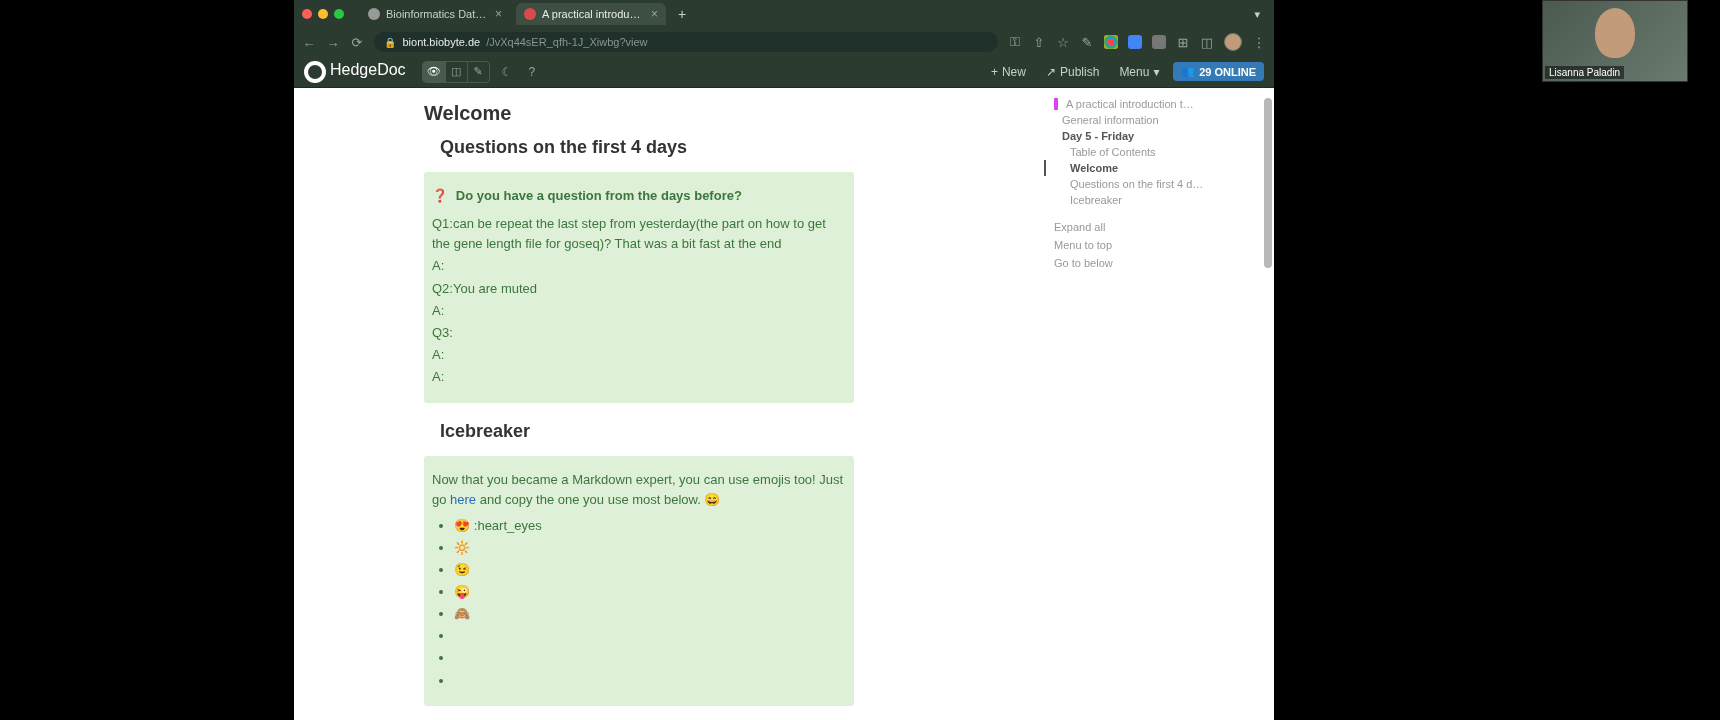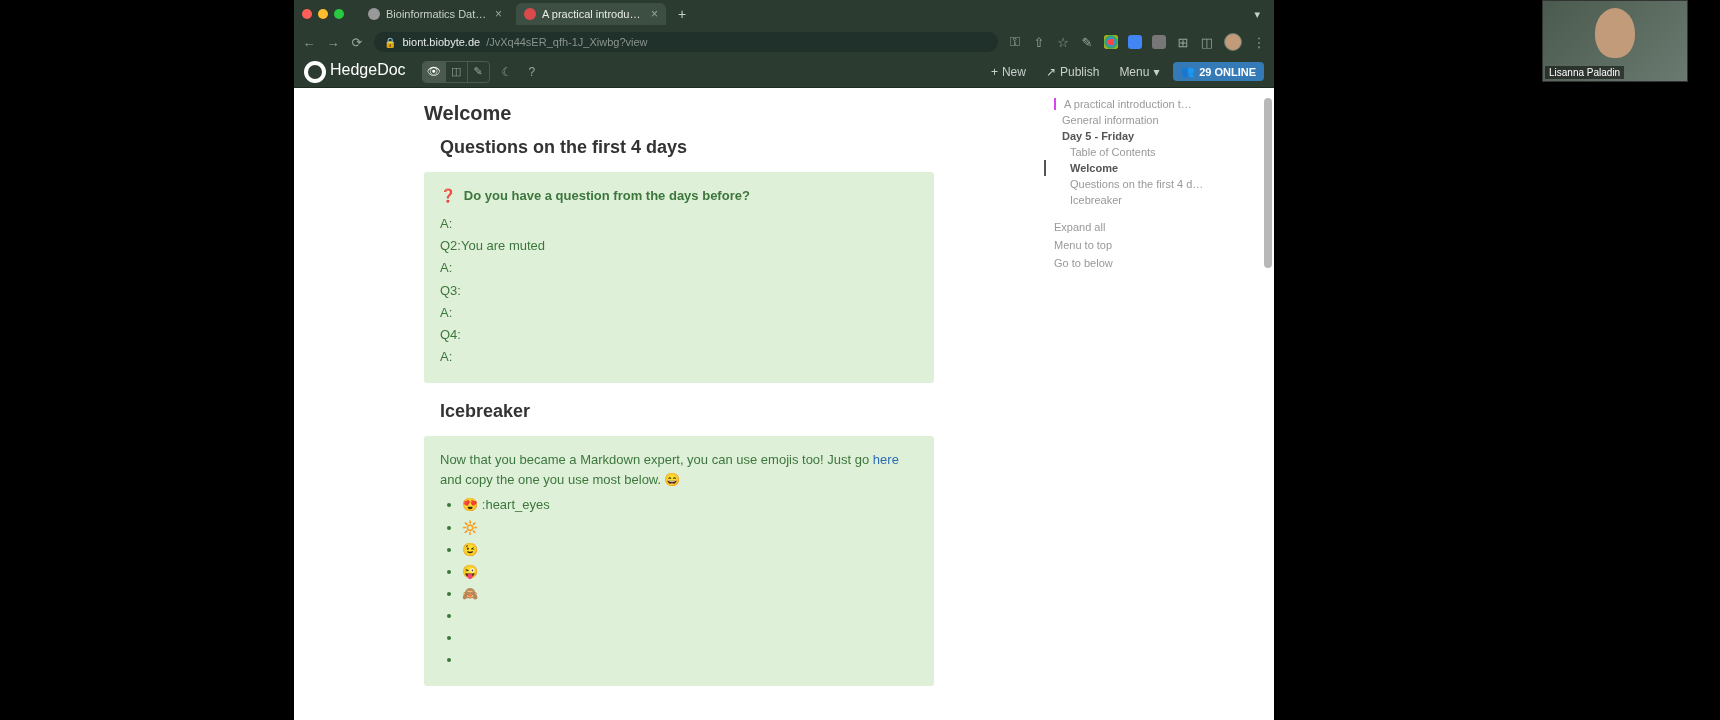--- a/index.html
+++ b/index.html
@@ -107,40 +107,40 @@
   background: #337ab7; color:#fff; border-radius: 4px; padding: 3px 8px; font-size: 11px; font-weight: 600;
   display:flex;align-items:center;gap:4px;
 }
 
 .content-wrap { flex:1; background:#fff; overflow:auto; position:relative;}
 .doc { margin: 0 auto; width: 720px; padding: 8px 0 40px 0;}
 .sidebar-toc {
   position: absolute; right: 0; top: 10px; width: 220px; padding: 0 20px 0 0;
   font-size: 11px; color: #9a9a9a;
 }
-.toc-root { border-left: 2px solid #d946ef; padding-left: 8px; margin-bottom: 2px;}
+.toc-root { border-left: 4px solid #d946ef; padding-left: 8px; margin-bottom: 2px;}
 .toc-item { padding: 2px 0 2px 8px; cursor: pointer; border-left: 2px solid transparent; margin-left: -10px;}
 .toc-item.lvl2 { padding-left: 16px; color:#999;}
 .toc-item.lvl3 { padding-left: 24px; color:#999;}
 .toc-item.bold { font-weight: 700; color:#555;}
 .toc-item.active { border-left: 2px solid #555; font-weight:700; color:#555;}
 .toc-links { margin-top: 10px;}
 .toc-links div { padding: 3px 0; color:#999; cursor:pointer;}
 
 h1.doc-h { font-size: 20px; font-weight: 700; color:#333; margin: 6px 0 12px 0;}
 h2.doc-h { font-size: 18px; font-weight: 700; color:#333; margin: 10px 0 14px 16px;}
 .qa-box {
   background: #dff0d8;
   border-radius: 3px;
-  padding: 14px 16px;
+  padding: 14px 8px;
   color: #3c763d;
   font-size: 13px;
   line-height: 1.55;
   margin-bottom: 18px;
-  width: 510px;
+  width: 430px;
 }
 .qa-box .prompt { font-weight: 700; margin-bottom: 8px;}
 .qa-box .qmark { color:#c9302c; margin-right: 4px;}
 .qa-box p { margin: 0 0 2px 0; color:#3c763d;}
 .qa-box a.here { color:#2b6cb0; text-decoration: none;}
 .emoji-list { list-style: disc; padding-left: 22px; margin-top: 4px;}
 .emoji-list li { padding: 1px 0; min-height: 16px;}
 .scrollbar-thumb {
   position:absolute; right:2px; top: 10px; width: 8px; height: 170px; background:#b8b8b8; border-radius:4px;
 }
@@ -247,26 +247,26 @@
   <div class="content-wrap">
     <div class="doc">
       <h1 class="doc-h">Welcome</h1>
       <h2 class="doc-h">Questions on the first 4 days</h2>
 
       <div class="qa-box">
         <div class="prompt">
           <span class="qmark">❓</span>
           <span>Do you have a question from the days before?</span>
         </div>
+        <p>Q1:can be repeat the last step from yesterday(the part on how to get the gene length file for goseq)? That was a bit fast at the end</p>
         <p>A:</p>
         <p>Q2:You are muted</p>
         <p>A:</p>
         <p>Q3:</p>
         <p>A:</p>
-        <p>Q4:</p>
         <p>A:</p>
       </div>
 
       <h2 class="doc-h">Icebreaker</h2>
 
       <div class="qa-box">
         <p>
           <span>Now that you became a Markdown expert, you can use emojis too! Just go </span><a class="here" href="#">here</a><span> and copy the one you use most below. 😄</span>
         </p>
         <ul class="emoji-list">

